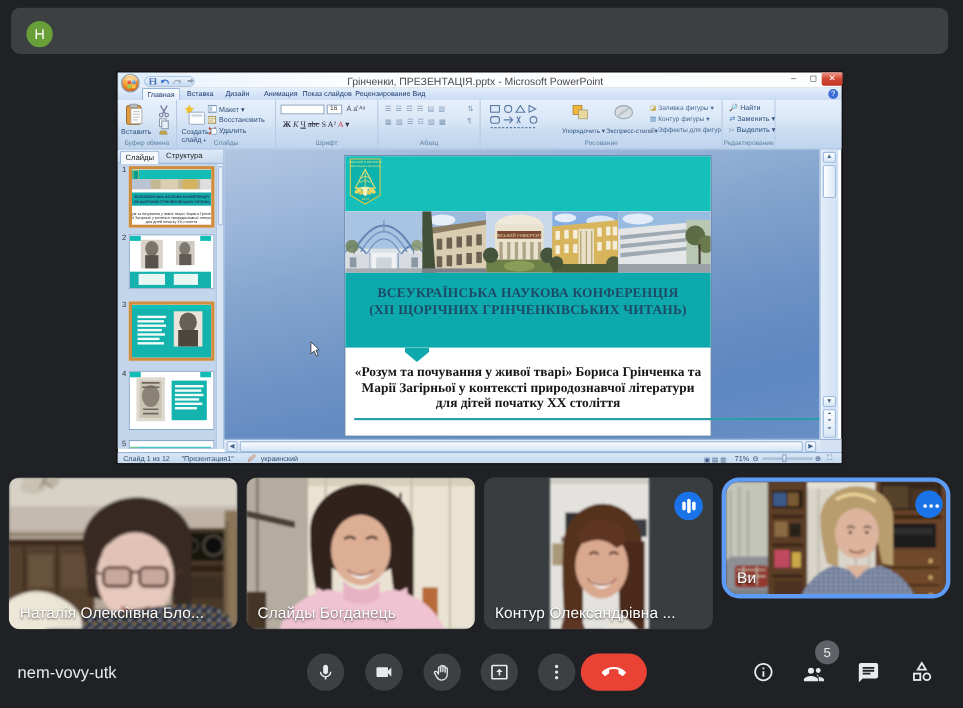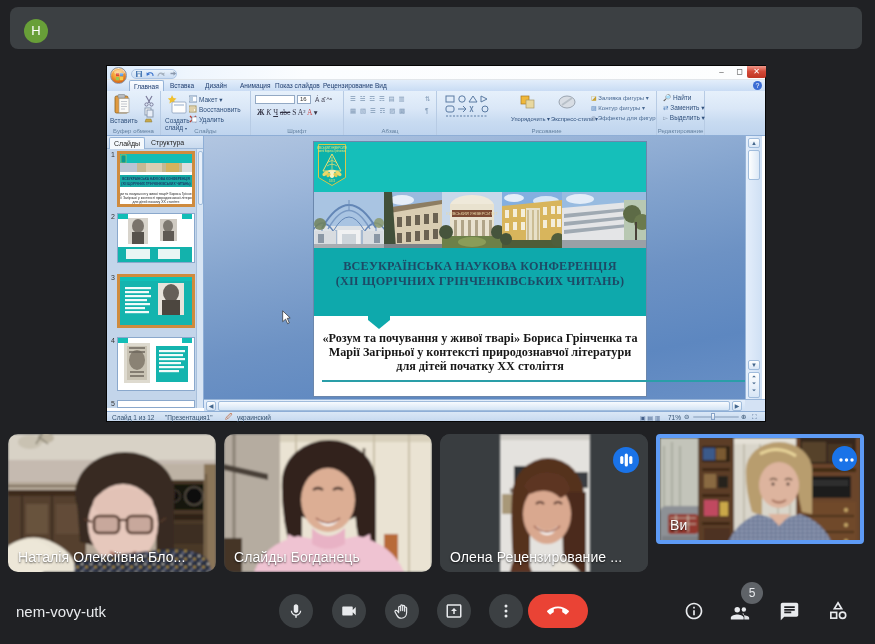--- a/index.html
+++ b/index.html
@@ -79,21 +79,21 @@
   #vscroll { left:638px; top:70px; width:17px; height:263px; background:linear-gradient(to right,#e4eefb,#cfe0f4); border-left:1px solid #98b5d8;}
   #hscroll { left:97px; top:333px; width:541px; height:12px; background:linear-gradient(#e4eefb,#cfe0f4); border-top:1px solid #98b5d8;}
   #statusbar { left:0; top:345px; width:658px; height:10px;
     background:linear-gradient(#dae7f6,#c6d9ef); border-top:1px solid #8eaed6;
     font-size:6.5px; color:#34516f; }
 
   
   .tile { top:434px; width:208px; height:138px; border-radius:10px; overflow:hidden; background:#3c4043;}
   .tlabel { position:absolute; left:10px; bottom:7px; color:#fff; font-size:14px;
     text-shadow:0 1px 2px rgba(0,0,0,.7); letter-spacing:.1px; z-index:4;}
-  #tile4wrap { left:656px; top:434px; width:208px; height:110px; border-radius:4px;
+  #tile4wrap { left:656px; top:434px; width:208px; height:110px; border-radius:16px;
     border:4px solid #5e9bf5; overflow:hidden; background:#3c4043;}
 
   .bluedot { position:absolute; width:25px; height:25px; border-radius:50%; background:#1a73e8; z-index:4;}
 
   
   #bar { left:0; top:580px; width:875px; height:64px; background:#202124;}
   #meetname { left:16px; top:23px; color:#e8eaed; font-size:15px; font-weight:500;}
   .cbtn { position:absolute; top:14px; width:34px; height:34px; border-radius:50%; background:#3c4043;}
   #hang { left:528px; top:14px; width:60px; height:34px; border-radius:17px; background:#ea4335;}
 </style>
@@ -119,20 +119,21 @@
       <rect x="1" y="1" width="6" height="6" fill="#4a7ab4"></rect>
           <rect x="2.2" y="1.5" width="3.6" height="2" fill="#d8e6f2"></rect>
           <rect x="2.6" y="4.2" width="2.8" height="2.6" fill="#eef3f8"></rect>
       <path d="M12 5.5 a3 3 0 1 1 6 .5" fill="none" stroke="#3a72cc" stroke-width="1.1"></path>
           <path d="M11.2 2.5 l1.2 3 2.6 -1.3 z" fill="#3a72cc"></path>
       <path d="M29 6 a3 3 0 1 0 -6 .2" fill="none" stroke="#a4b0be" stroke-width="1.1"></path>
           <path d="M29.8 2.5 l-1.2 3 -2.6 -1.3 z" fill="#a4b0be"></path>
       <path d="M35.5 4.5 h3 v-1.4 l2.6 2.2 -2.6 2.2 v-1.4 h-3 z" fill="#8a98ac" transform="translate(0,-1.8)"></path>
     </svg>
       </div>
+    <div id="wtitle" class="abs">Грінченки, ПРЕЗЕНТАЦІЯ.pptx - Microsoft PowerPoint</div>
     <div class="wbtn abs" style="left:607px;">–</div>
     <div class="wbtn abs" style="left:625px;">◻</div>
     <div id="wclose" class="abs">✕</div>
 
     <div id="tabrow" class="abs">
       <div class="tab active" style="left:22px;">Главная</div>
       <div class="tab" style="left:59px;">Вставка</div>
       <div class="tab" style="left:94px;">Дизайн</div>
       <div class="tab" style="left:129px;">Анимация</div>
       <div class="tab" style="left:164px;">Показ слайдов</div>
@@ -613,21 +614,21 @@
         <path d="M118 122 q12 4 22 16 l-30 0 z" fill="#e8e4da"></path>
         <path d="M70 138 q2 -16 14 -22 l8 22 z" fill="#5d3622"></path>
       </g>
       <circle cx="186" cy="26" r="13" fill="#1a73e8"></circle>
       <g fill="#fff">
         <rect x="180.2" y="22" width="3.2" height="8" rx="1.6"></rect>
         <rect x="184.7" y="19.5" width="3.2" height="13" rx="1.6"></rect>
         <rect x="189.2" y="22" width="3.2" height="8" rx="1.6"></rect>
       </g>
     </svg>
-    <div class="tlabel">Олена Рецензирование ...</div>
+    <div class="tlabel">Контур Олександрівна ...</div>
   </div>
 
   <div id="tile4wrap" class="abs">
     <svg width="200" height="130" viewBox="0 0 200 130">
       <defs>
         <filter id="b4" x="-10%" y="-10%" width="120%" height="120%">
           <feGaussianBlur stdDeviation="1.1"></feGaussianBlur>
         </filter>
         <pattern id="knit4" width="4.5" height="4" patternUnits="userSpaceOnUse">
           <rect width="4.5" height="4" fill="#76829e"></rect>

